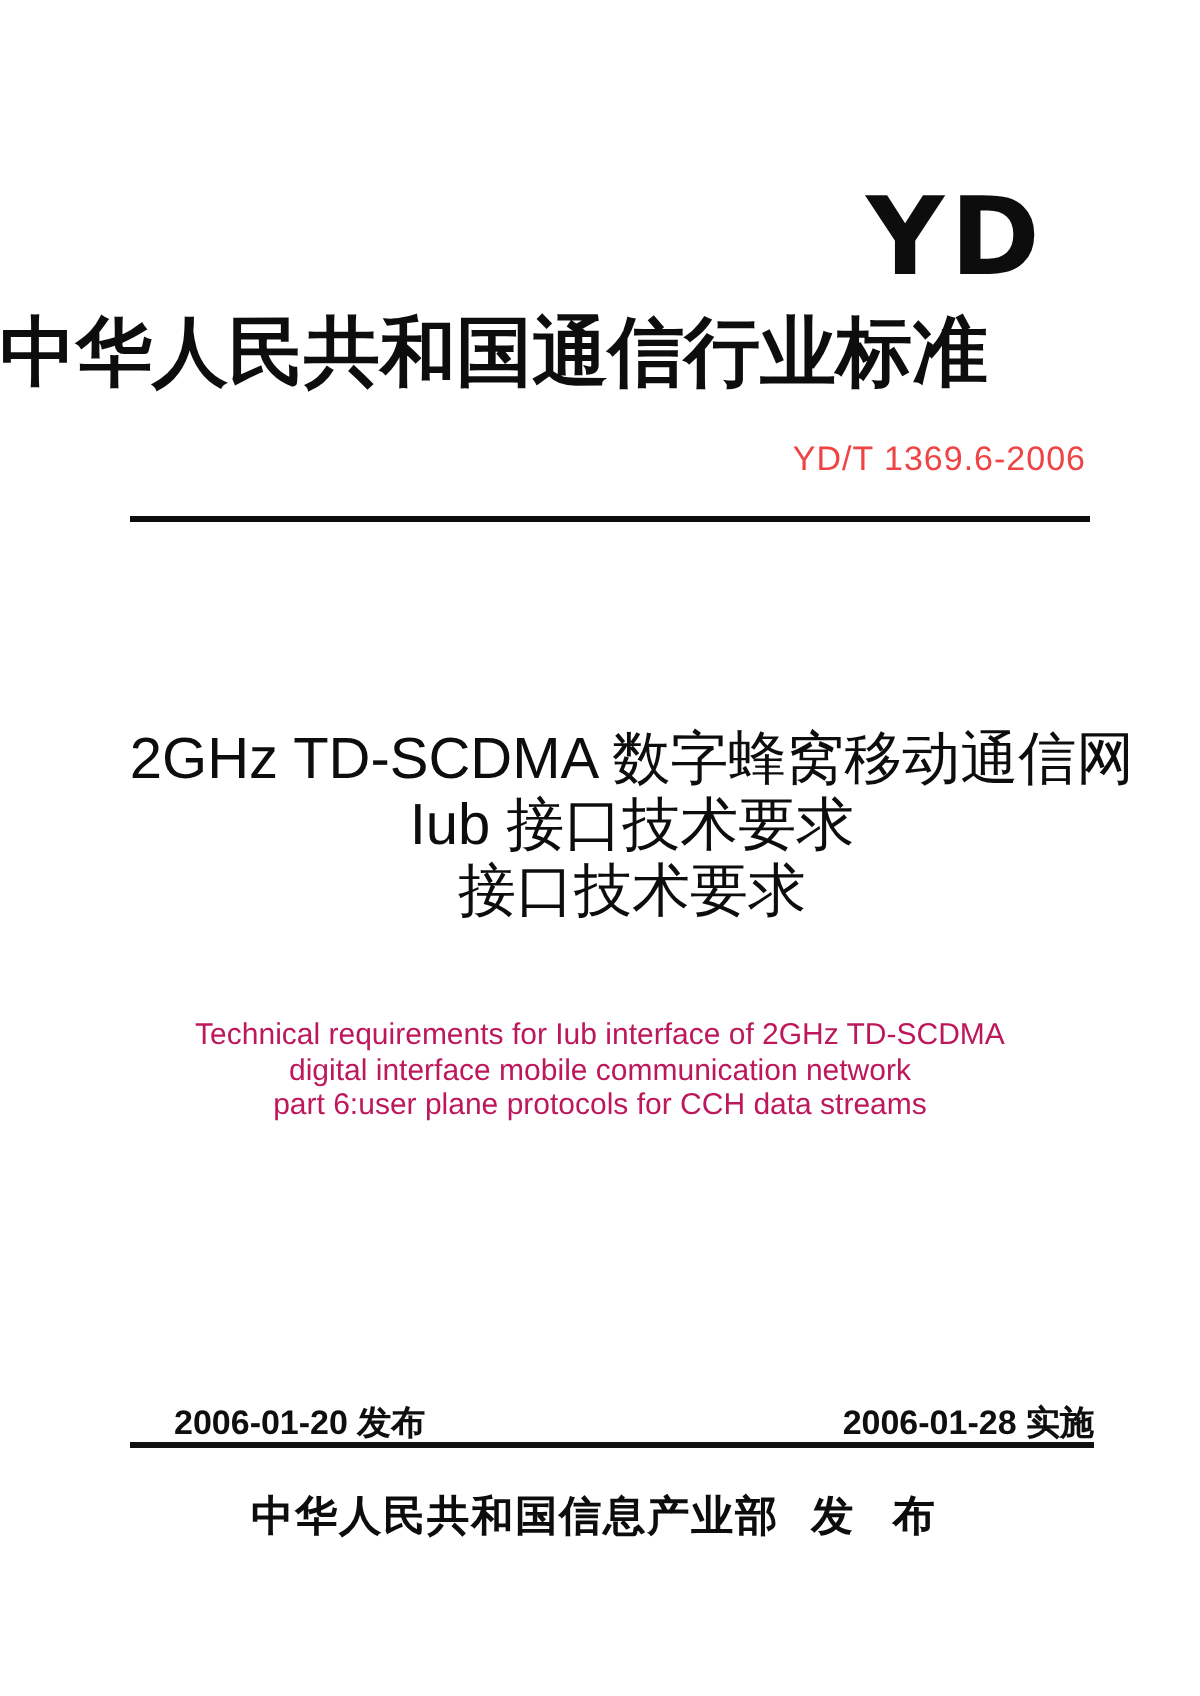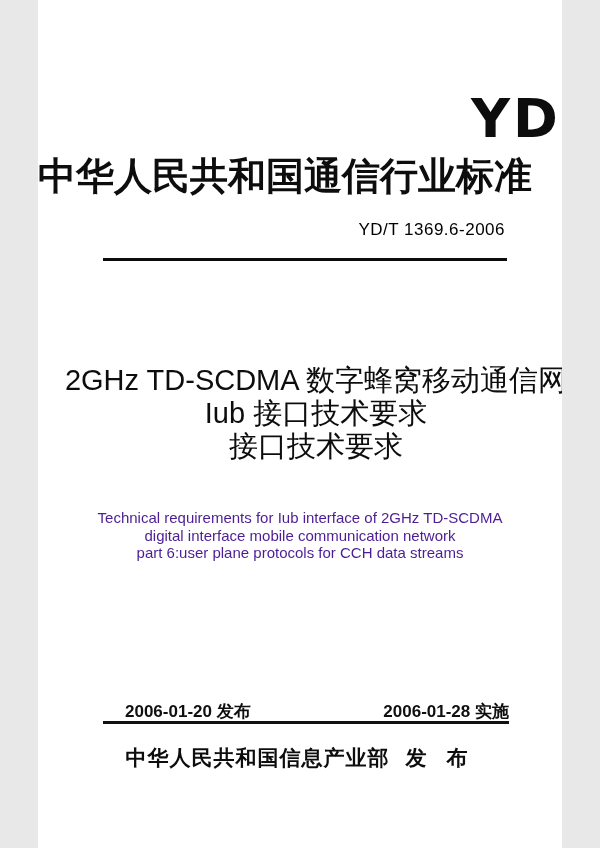--- a/index.html
+++ b/index.html
@@ -2,21 +2,21 @@
 <html><head>
 <meta charset="utf-8">
 <style>
   html, body {
     margin: 0;
     padding: 0;
     background: #e8e8e8;
   }
   .page {
     position: relative;
-    width: 524px;
+    width: 600px;
     height: 848px;
     margin: 0 auto;
     background: #ffffff;
     color: #111111;
     font-family: "Liberation Sans", "DejaVu Sans", sans-serif;
     overflow: hidden;
   }
   .yd-logo {
     position: absolute;
     top: 92px;
@@ -41,21 +41,21 @@
     color: #0d0d0d;
     white-space: nowrap;
   }
   .standard-number {
     position: absolute;
     top: 220px;
     right: 57px;
     font-size: 17px;
     font-weight: 500;
     letter-spacing: 0.5px;
-    color: #000000;
+    color: #ef4444;
     margin-left: 44px;
   }
   .rule-top {
     position: absolute;
     top: 258px;
     left: 65px;
     right: 55px;
     height: 3px;
     background: #0c0c0c;
   }
@@ -74,21 +74,21 @@
   .doc-title-cn div { white-space: nowrap; }
   .doc-title-en {
     position: absolute;
     top: 509px;
     left: 0;
     width: 100%;
     text-align: center;
     font-size: 15px;
     font-weight: 400;
     line-height: 17.5px;
-    color: #4c1d95;
+    color: #be185d;
   }
   .dates-row {
     position: absolute;
     top: 700px;
     left: 65px;
     right: 53px;
     display: flex;
     justify-content: space-between;
     font-size: 17px;
     font-weight: bold;

